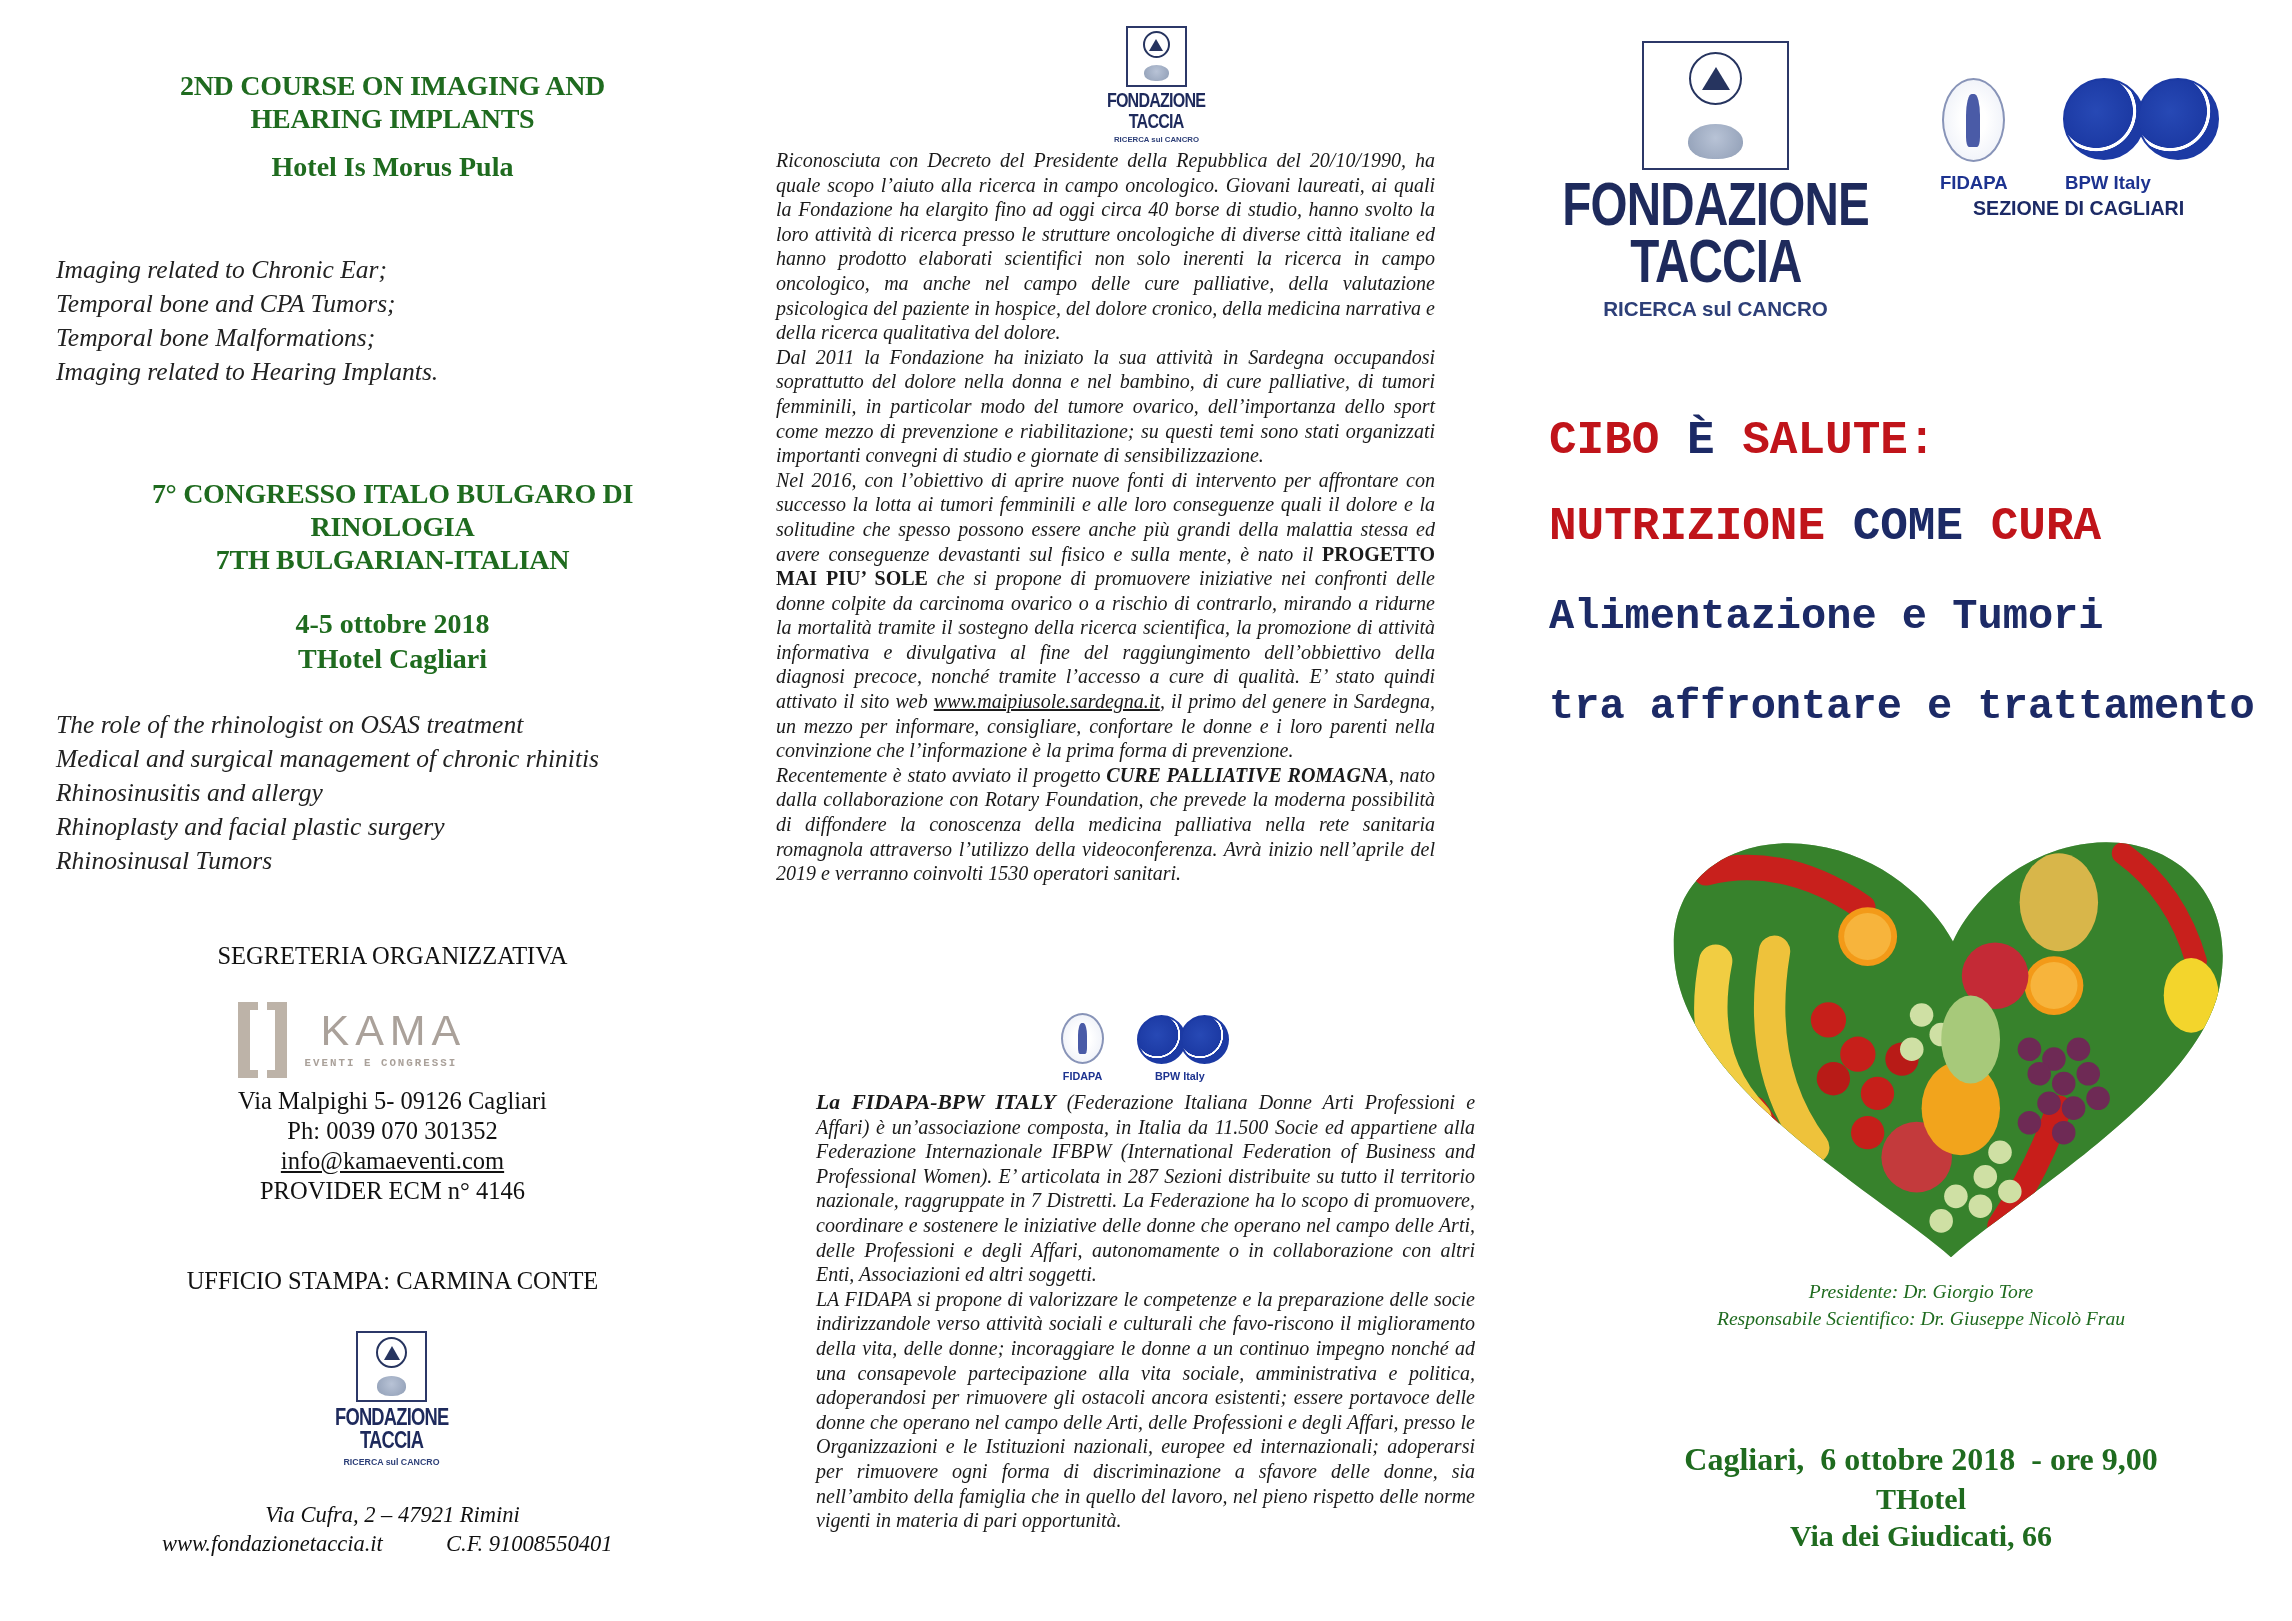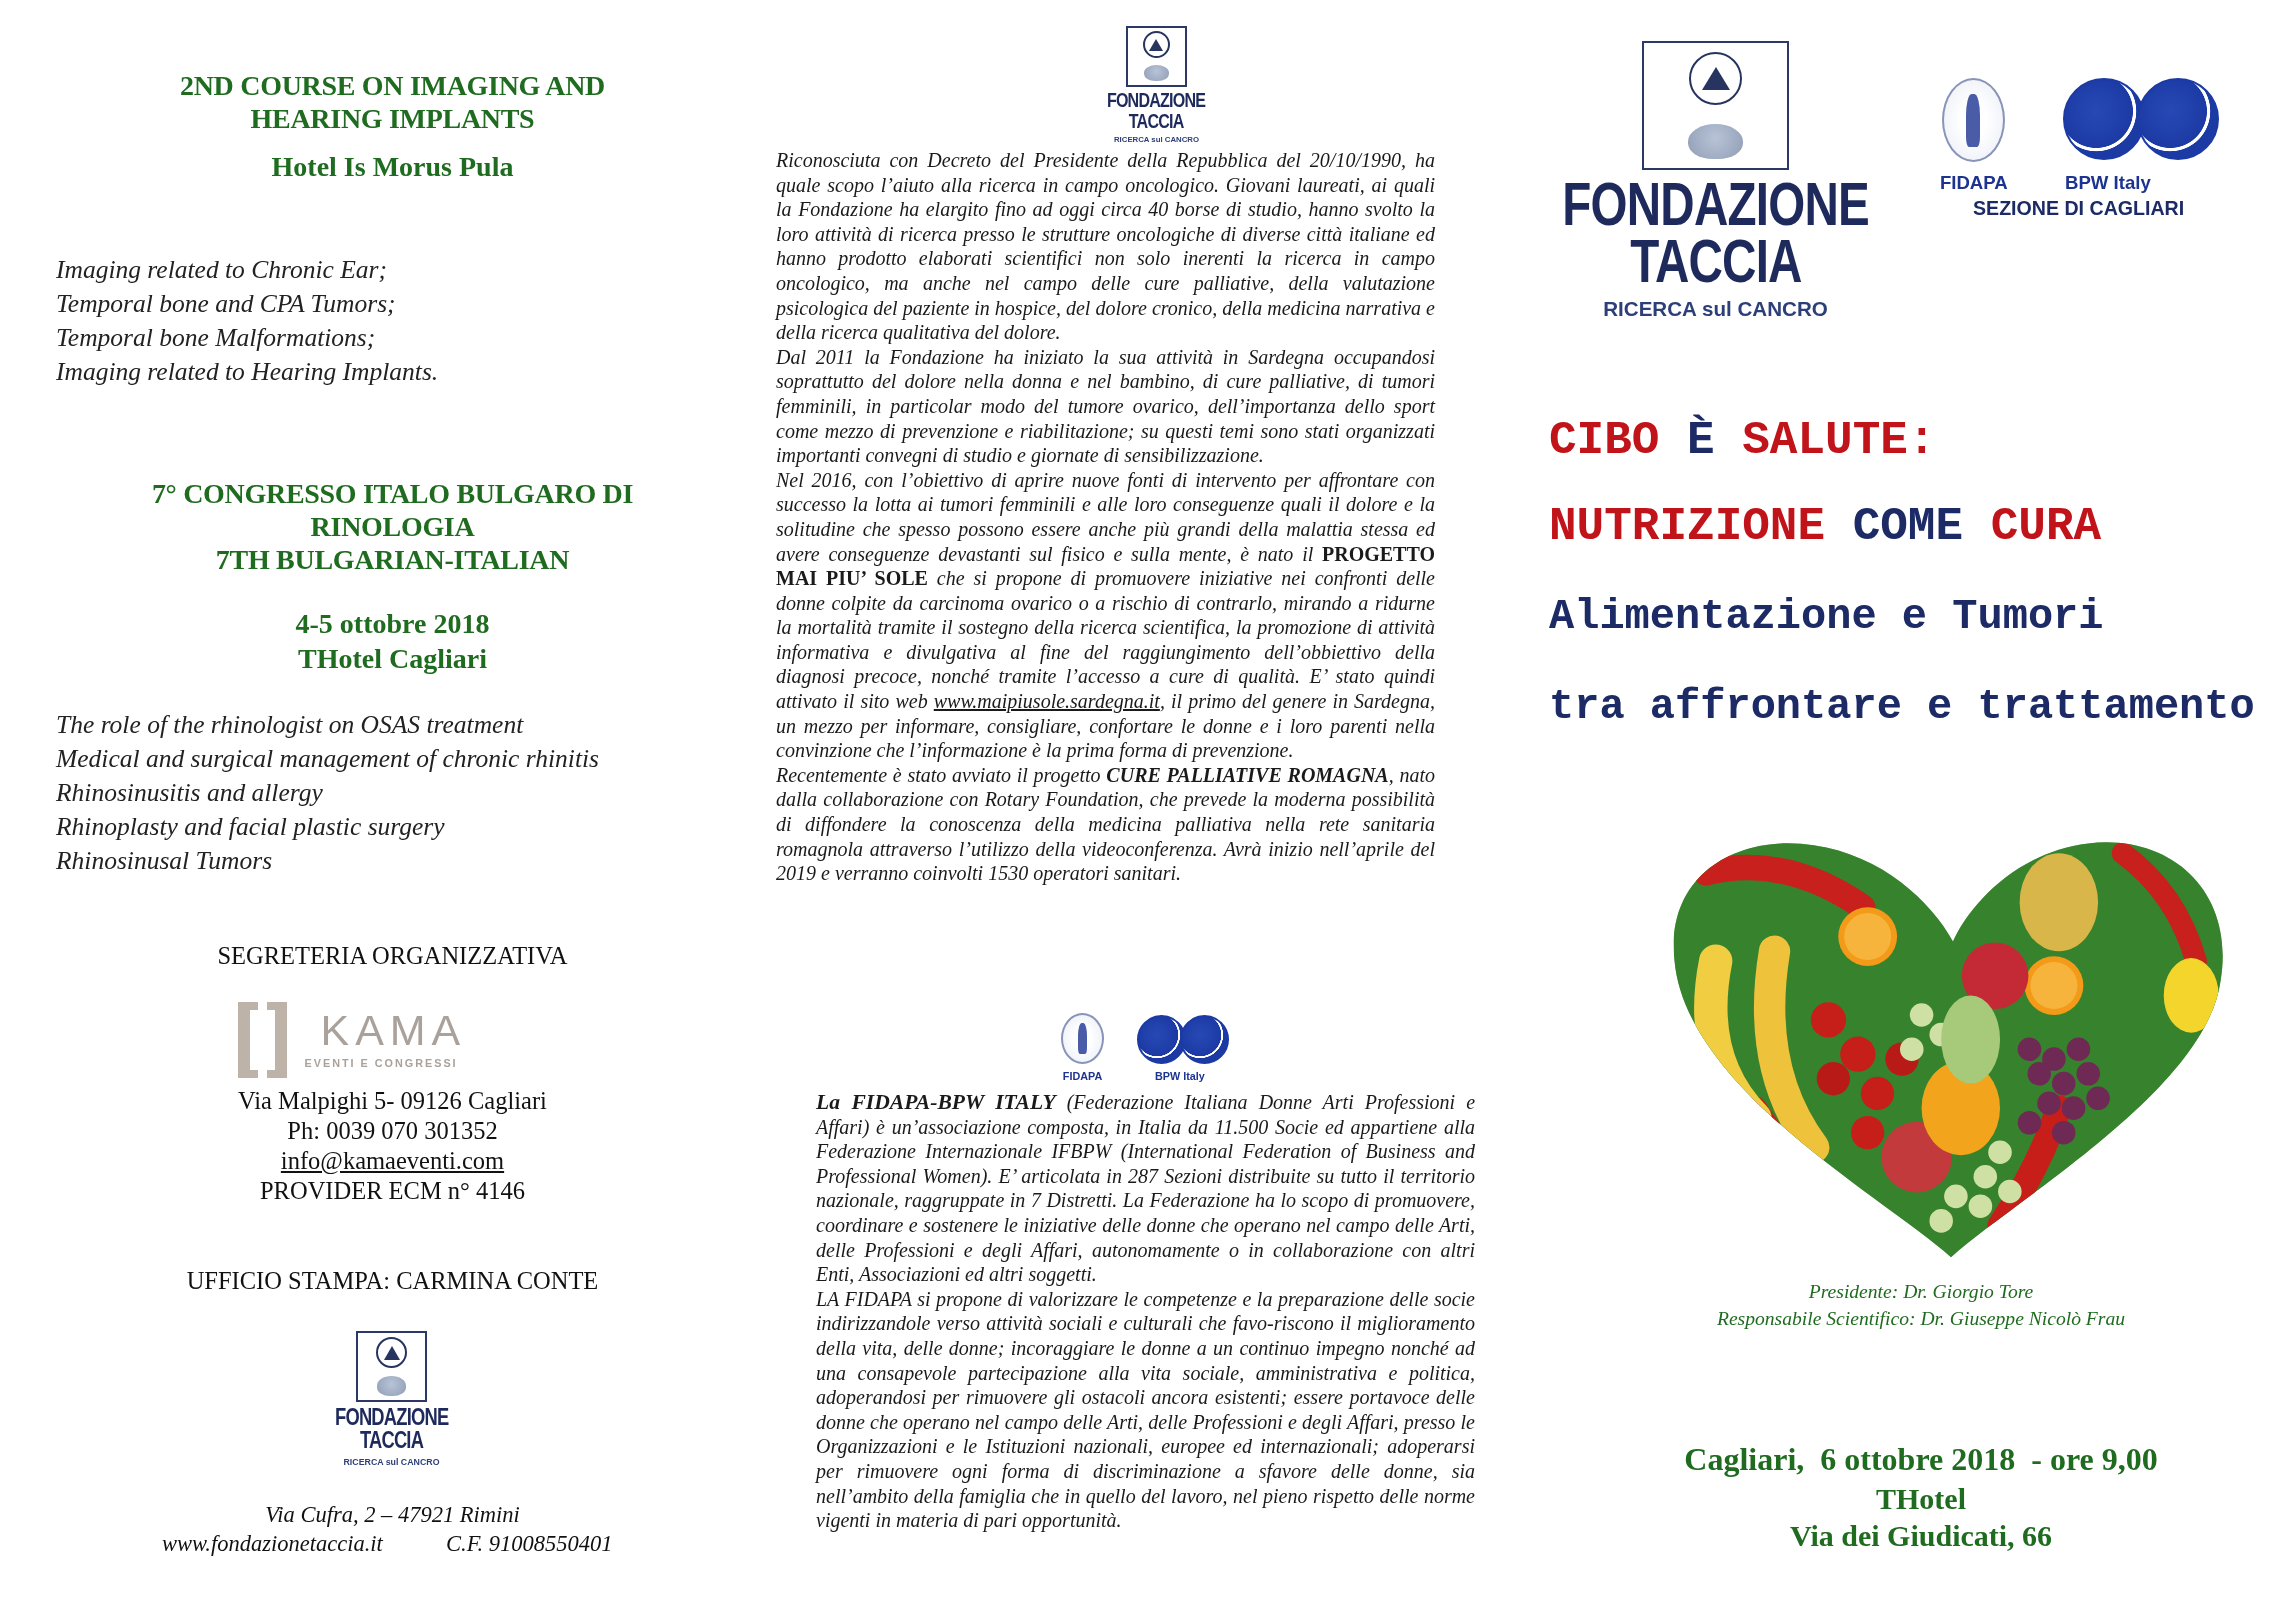--- a/index.html
+++ b/index.html
@@ -33,21 +33,21 @@
   .ft-sub { font-family:"Liberation Sans", "DejaVu Sans", sans-serif; font-weight:bold; color:#2d3f78; text-align:center; white-space:nowrap; }
   .fidapa-seal { border-radius:50%; border:2px solid #8894b8; background:radial-gradient(ellipse at 50% 50%, #ffffff 30%, #e8ecf6 100%); position:relative; box-sizing:border-box; }
   .fidapa-seal::after { content:""; position:absolute; left:38%; top:18%; width:24%; height:66%; background:#2a3e98; border-radius:40% 40% 20% 20%; opacity:0.85; }
   .bpw-globes { display:flex; }
   .globe { border-radius:50%; background:radial-gradient(circle at 40% 40%, #2749b5 0%, #1c3aa4 55%, #ffffff 56%, #ffffff 60%, #1c3aa4 61%); border:2px solid #1c3aa4; box-sizing:border-box; }
   .bpw-lbl { font-family:"Liberation Sans", "DejaVu Sans", sans-serif; font-weight:bold; color:#1d3390; }
 
   .kama { display:flex; align-items:center; }
   .kama-bracket { background:#bdb3a8; }
   .kama-word { font-family:"Liberation Sans", "DejaVu Sans", sans-serif; color:#aaa19a; letter-spacing:5.9px; font-weight:normal;margin-left:16px; }
-  .kama-sub { font-family:Liberation Sans, sans-serif; color:#aaa19a; font-weight:bold; letter-spacing:2px; }
+  .kama-sub { font-family:Liberation Mono, monospace; color:#aaa19a; font-weight:bold; letter-spacing:2px; }
 
   .title-line { font-weight:bold; white-space:nowrap;font-family:Liberation Mono, monospace; }
 
   .heart { position:absolute; }
 </style>
 </head>
 <body>
 
 <section>
 

